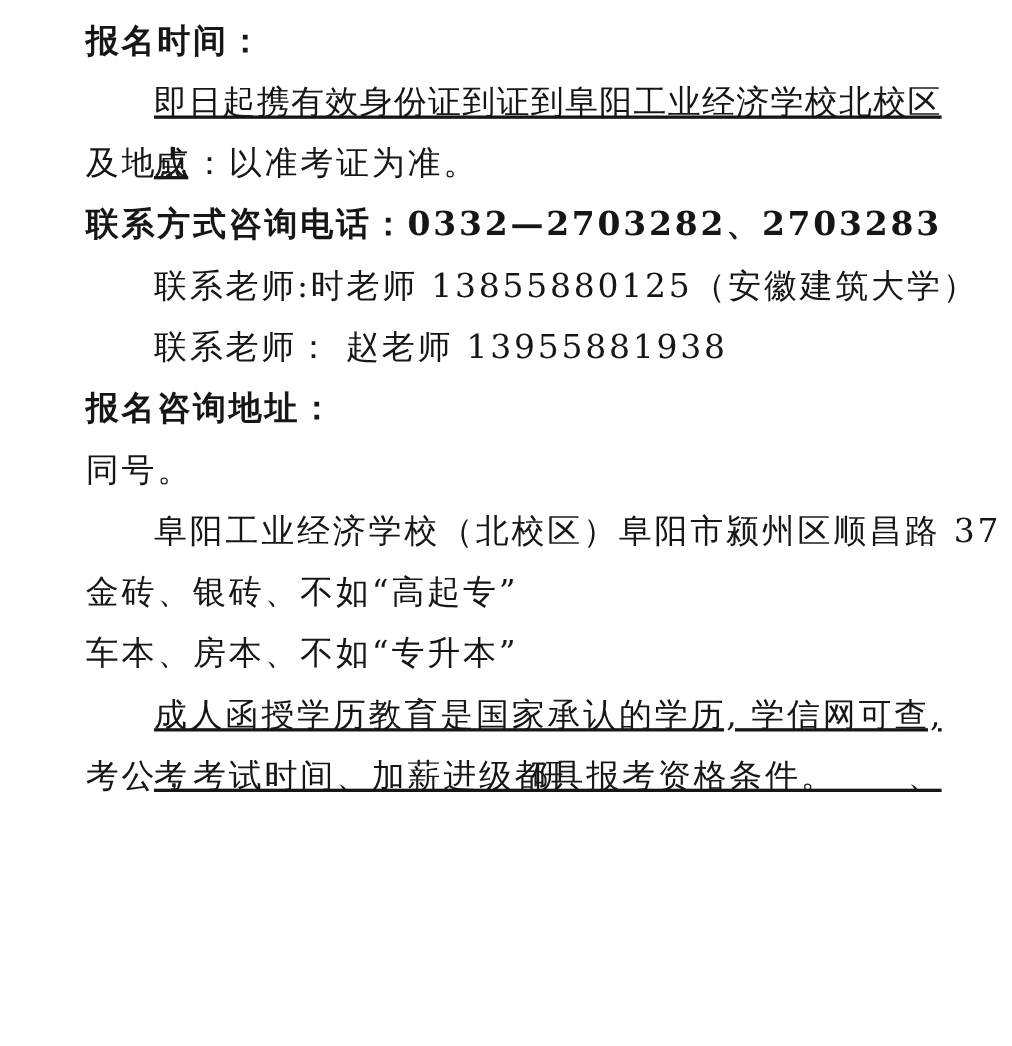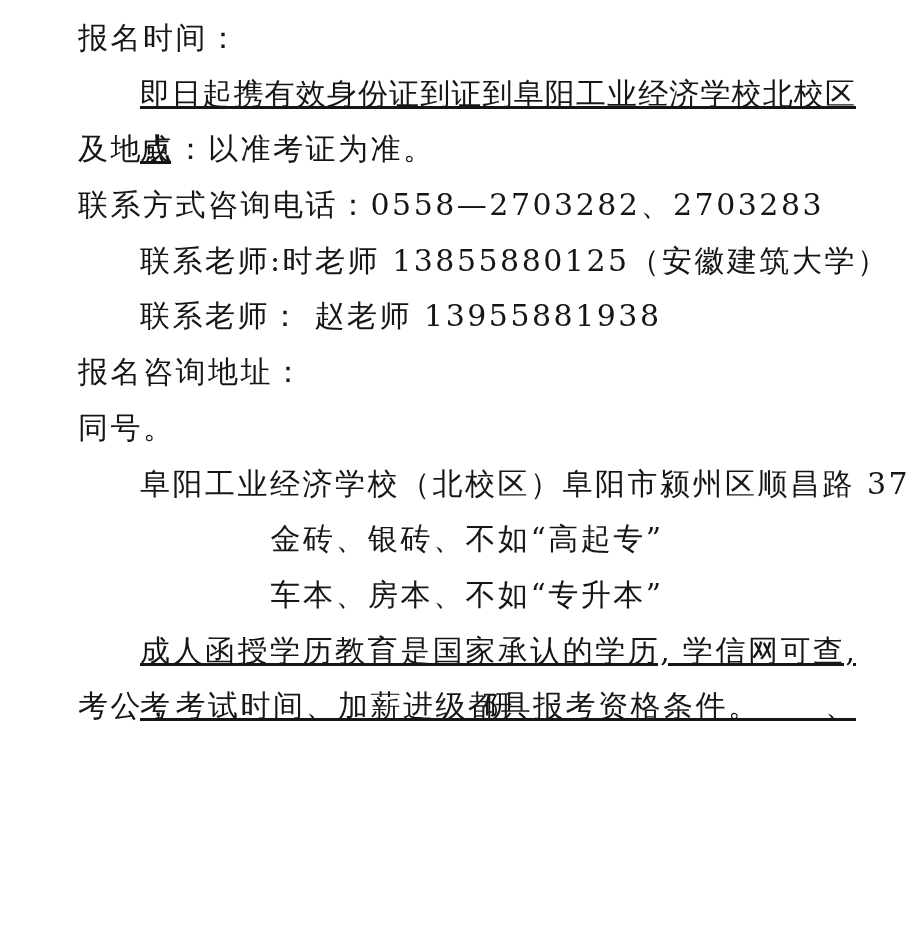--- a/index.html
+++ b/index.html
@@ -20,40 +20,40 @@
   .line {
     font-family: "DejaVu Serif", "Liberation Serif", serif;
     font-size: 30px;
     color: #161616;
     height: 55.7px;
     line-height: 55.7px;
     letter-spacing: 2.5px;
     white-space: nowrap;
     overflow: visible;
   }
-  .bold { font-weight: 400; }
+  .bold { font-weight: 700; }
   .indent { padding-left: 62px; }
-  .center { text-align: center; white-space: normal; }
+  .center { white-space: normal; }
   .justify {
     white-space: normal;
     text-align: justify;
     text-align-last: justify;
     letter-spacing: 1px;
     text-decoration: underline;
   }
 </style>
 </head>
 <body>
 
 <div class="page">
   <div class="content">
     <div class="line bold">报名时间：</div>
     <div class="line indent justify">即日起携有效身份证到证到阜阳工业经济学校北校区成</div>
     <div class="line">及地点：以准考证为准。</div>
-    <div class="line bold">联系方式咨询电话：0558—2703282、2703283</div>
+    <div class="line bold">联系方式咨询电话：0332—2703282、2703283</div>
     <div class="line indent">联系老师:时老师 13855880125（安徽建筑大学）</div>
     <div class="line indent">联系老师： 赵老师 13955881938</div>
     <div class="line bold">报名咨询地址：</div>
     <div class="line">同号。</div>
     <div class="line indent">阜阳工业经济学校（北校区）阜阳市颍州区顺昌路 37 号。</div>
     <div class="line center">金砖、银砖、不如“高起专”</div>
     <div class="line center">车本、房本、不如“专升本”</div>
     <div class="line indent justify">成人函授学历教育是国家承认的学历, 学信网可查, 考研、</div>
     <div class="line">考公，考试时间、加薪进级都具报考资格条件。</div>
   </div>

